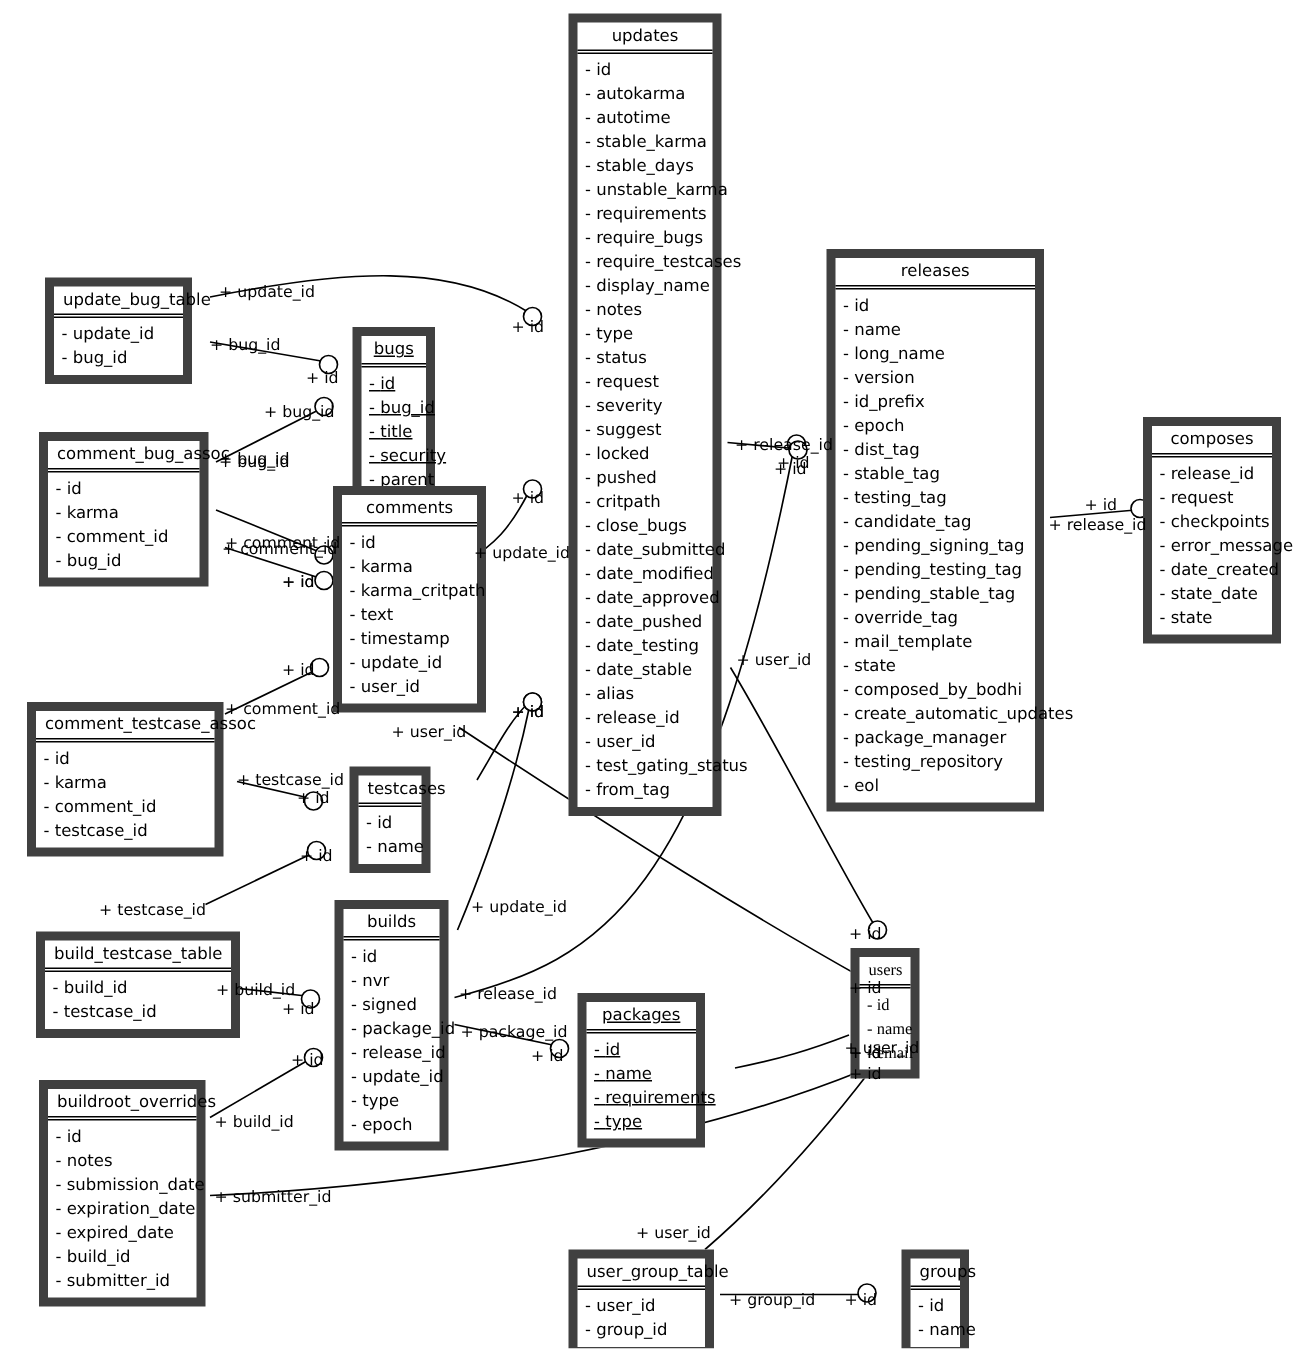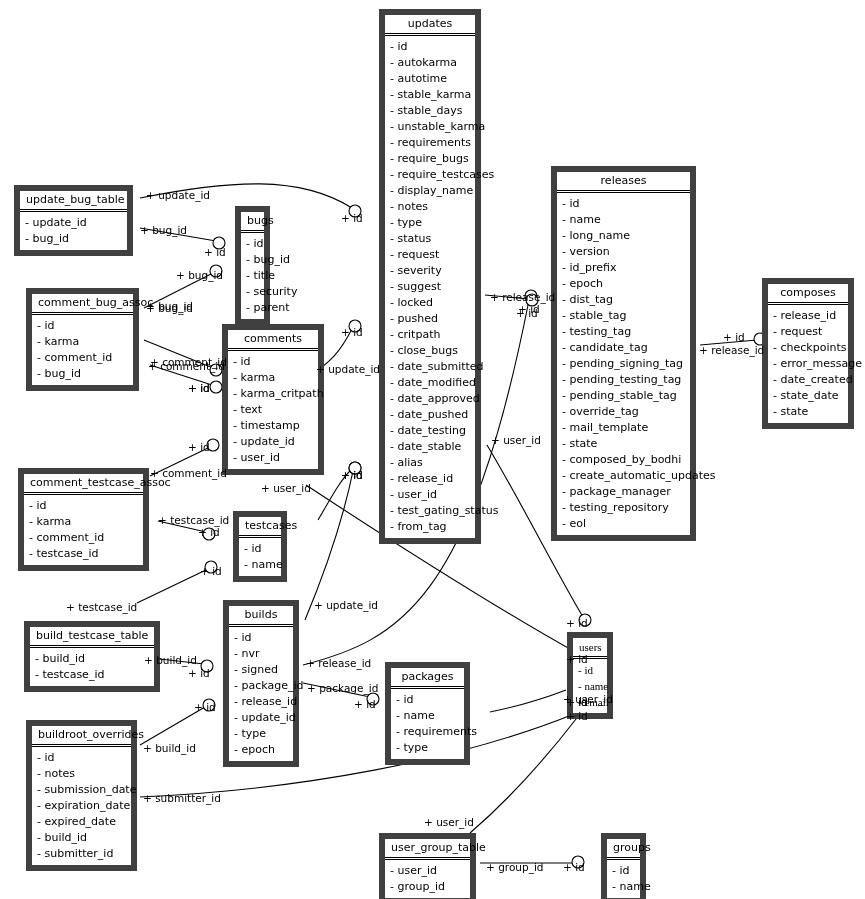--- a/index.html
+++ b/index.html
@@ -112,21 +112,21 @@
       <circle cx="760" cy="339" r="6" fill="#ffffff" stroke="#000000" stroke-width="1.1"></circle>
       <path d="M 470 833 C 520 790 560 740 580 714" fill="none" stroke="#000000" stroke-width="1.1"></path>
       <circle cx="582" cy="711" r="6" fill="#ffffff" stroke="#000000" stroke-width="1.1"></circle>
       <path d="M 480 863 L 574 863" fill="none" stroke="#000000" stroke-width="1.1"></path>
       <circle cx="578" cy="862" r="6" fill="#ffffff" stroke="#000000" stroke-width="1.1"></circle>
       <path d="M 566 690 C 540 700 520 706 490 712" fill="none" stroke="#000000" stroke-width="1.1"></path>
       <circle cx="580" cy="710" r="6" fill="#ffffff" stroke="#000000" stroke-width="1.1"></circle>
     </svg>
 
   <div id="entity-layer">
-      <div class="entity" style="left: 14px; top: 185px; width: 119px;">
+      <div class="entity" style="left: 30px; top: 185px; width: 98px;">
         <div class="entity-title">update_bug_table</div>
         <div class="entity-fields">
           <div class="entity-field">update_id</div>
           <div class="entity-field">bug_id</div>
         </div>
       </div>
       <div class="entity" style="left: 26px; top: 288px; width: 113px;">
         <div class="entity-title">comment_bug_assoc</div>
         <div class="entity-fields">
           <div class="entity-field">id</div>
@@ -156,21 +156,21 @@
         <div class="entity-fields">
           <div class="entity-field">id</div>
           <div class="entity-field">notes</div>
           <div class="entity-field">submission_date</div>
           <div class="entity-field">expiration_date</div>
           <div class="entity-field">expired_date</div>
           <div class="entity-field">build_id</div>
           <div class="entity-field">submitter_id</div>
         </div>
       </div>
-      <div class="entity" style="left: 235px; top: 206px; width: 35px;">
+      <div class="entity" style="left: 235px; top: 218px; width: 55px; text-decoration: underline;">
         <div class="entity-title">bugs</div>
         <div class="entity-fields">
           <div class="entity-field">id</div>
           <div class="entity-field">bug_id</div>
           <div class="entity-field">title</div>
           <div class="entity-field">security</div>
           <div class="entity-field">parent</div>
         </div>
       </div>
       <div class="entity" style="left: 222px; top: 324px; width: 102px;">
@@ -198,21 +198,21 @@
           <div class="entity-field">id</div>
           <div class="entity-field">nvr</div>
           <div class="entity-field">signed</div>
           <div class="entity-field">package_id</div>
           <div class="entity-field">release_id</div>
           <div class="entity-field">update_id</div>
           <div class="entity-field">type</div>
           <div class="entity-field">epoch</div>
         </div>
       </div>
-      <div class="entity" style="left: 385px; top: 662px; width: 85px;">
+      <div class="entity" style="left: 385px; top: 662px; width: 85px; text-decoration: underline;">
         <div class="entity-title">packages</div>
         <div class="entity-fields">
           <div class="entity-field">id</div>
           <div class="entity-field">name</div>
           <div class="entity-field">requirements</div>
           <div class="entity-field">type</div>
         </div>
       </div>
       <div class="entity" style="left: 379px; top: 9px; width: 102px;">
         <div class="entity-title">updates</div>

